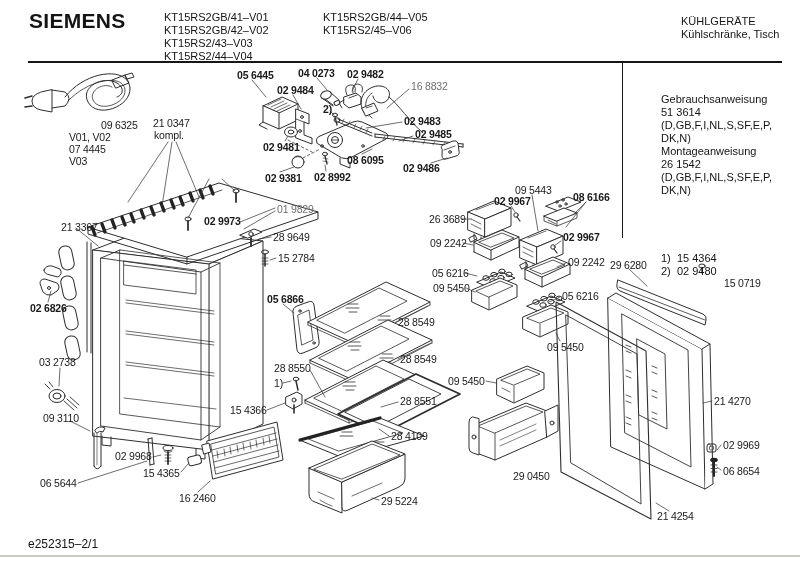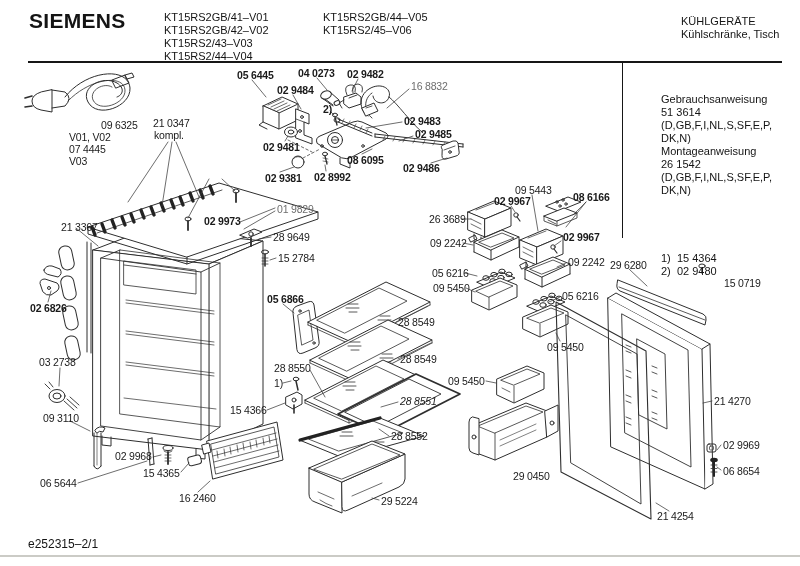--- a/index.html
+++ b/index.html
@@ -352,22 +352,22 @@
     <div class="plabel" style="left: 43px; top: 413px;">09 3110</div>
     <div class="plabel" style="left: 40px; top: 478px;">06 5644</div>
     <div class="plabel" style="left: 274px; top: 363px;">28 8550</div>
     <div class="plabel" style="left: 274px; top: 378px;">1)</div>
     <div class="plabel" style="left: 230px; top: 405px;">15 4366</div>
     <div class="plabel" style="left: 115px; top: 451px;">02 9968</div>
     <div class="plabel" style="left: 143px; top: 468px;">15 4365</div>
     <div class="plabel" style="left: 179px; top: 493px;">16 2460</div>
     <div class="plabel" style="left: 398px; top: 317px;">28 8549</div>
     <div class="plabel" style="left: 400px; top: 354px;">28 8549</div>
-    <div class="plabel" style="left: 400px; top: 396px; font-style: italic;">28 8551</div>
-    <div class="plabel" style="left: 391px; top: 431px;">28 8552</div>
+    <div class="plabel" style="left: 400px; top: 396px;">28 8551</div>
+    <div class="plabel" style="left: 391px; top: 431px;">28 4109</div>
     <div class="plabel" style="left: 381px; top: 496px;">29 5224</div>
     <div class="plabel" style="left: 515px; top: 185px;">09 5443</div>
     <div class="plabel b" style="left: 494px; top: 196px;">02 9967</div>
     <div class="plabel b" style="left: 573px; top: 192px;">08 6166</div>
     <div class="plabel" style="left: 429px; top: 214px;">26 3689</div>
     <div class="plabel b" style="left: 563px; top: 232px;">02 9967</div>
     <div class="plabel" style="left: 430px; top: 238px;">09 2242</div>
     <div class="plabel" style="left: 568px; top: 257px;">09 2242</div>
     <div class="plabel" style="left: 610px; top: 260px;">29 6280</div>
     <div class="plabel" style="left: 432px; top: 268px;">05 6216</div>

